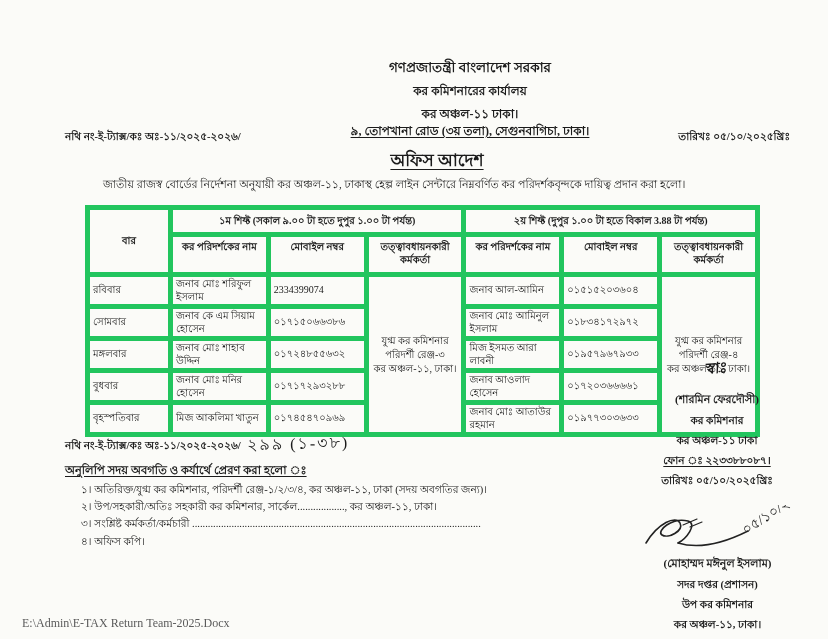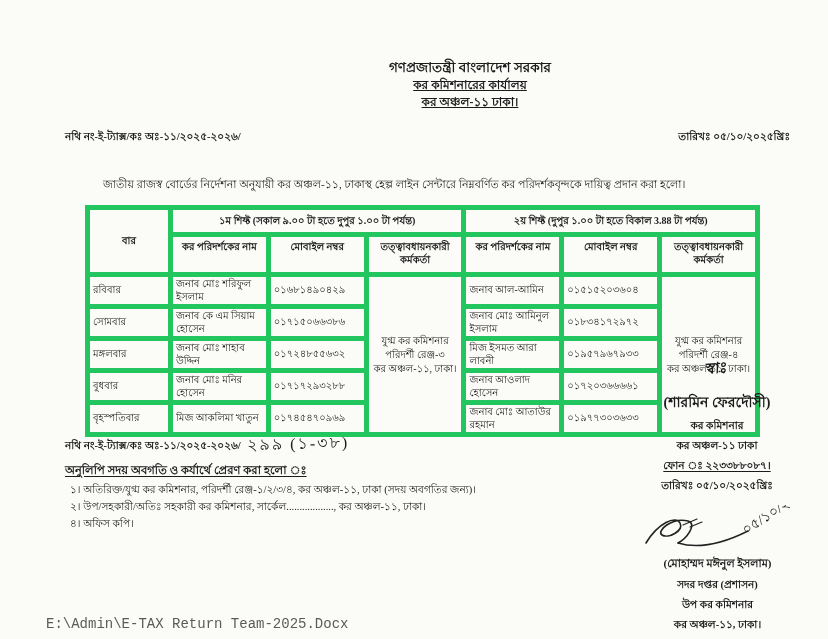--- a/index.html
+++ b/index.html
@@ -8,21 +8,21 @@
     background:#fbfbf8;
     font-family:"Liberation Serif","DejaVu Serif",serif;
     color:#1b1b1b;
     overflow:hidden;
   }
   .page{position:relative;width:828px;height:639px;}
 
   
   .doc-header{position:absolute;left:160px;top:60px;width:620px;text-align:center;line-height:16px;}
   .h-line1{font-size:13.5px;font-weight:bold;}
-  .h-line2,.h-line3{font-size:12px;font-weight:600;margin-top:1px;text-decoration:underline;}
+  .h-line2,.h-line3{font-size:12px;font-weight:600;margin-top:7px;}
   .h-line4{font-size:12px;font-weight:bold;text-decoration:underline;text-underline-offset:2px;margin-top:1px;}
 
   .memo-row{position:absolute;left:65px;top:129px;width:725px;display:flex;justify-content:space-between;}
   .memo-no,.date-top{font-size:10.5px;font-weight:600;}
 
   .doc-title{position:absolute;left:57px;top:147px;width:760px;text-align:center;}
   .doc-title span{font-size:17px;font-weight:bold;text-decoration:underline;text-underline-offset:3px;}
 
   .order-par{position:absolute;left:65px;top:177px;width:692px;font-size:11px;font-weight:500;text-indent:38px;line-height:15px;}
 
@@ -35,56 +35,60 @@
   tr.hrow1 td{height:20px;text-align:center;font-weight:bold;}
   tr.hrow2 td{height:30px;text-align:center;font-weight:bold;vertical-align:top;padding-top:4px;}
   td.day-head{vertical-align:top;padding-top:3px;text-align:center;font-weight:bold;}
   tr.drow td{height:17px;}
   td.sup-cell{text-align:center;margin-top:40px;}
   .sup-line{line-height:14px;}
 
   
   .sig1{position:absolute;left:628px;top:356px;width:178px;text-align:center;}
   .sig-mark{font-size:15px;font-weight:bold;transform:rotate(-4deg) skewX(-6deg);display:inline-block;letter-spacing:1px;}
-  .sig1 .s-name{font-size:14px;font-weight:bold;margin-top:10px;}
+  .sig1 .s-name{font-size:11px;font-weight:bold;margin-top:10px;}
   .sig1 .s-line{font-size:10.5px;font-weight:600;margin-top:3px;}
   .s-phone{text-decoration:underline;text-underline-offset:2px;}
 
   .memo2-row{position:absolute;left:65px;top:431px;white-space:nowrap;}
   .memo2-text{font-size:10.5px;font-weight:600;}
   .memo2-hand{font-size:16px;font-weight:500;letter-spacing:2px;display:inline-block;transform:rotate(-1.5deg);margin-left:2px;}
 
   .copy-head{position:absolute;left:65px;top:462px;font-size:11.5px;font-weight:bold;text-decoration:underline;text-underline-offset:2px;}
-  .copy-list{position:absolute;left:70px;top:481px;width:560px;}
+  .copy-list{position:absolute;left:81px;top:481px;width:560px;}
   .copy-item{font-size:10.5px;font-weight:500;line-height:17.2px;white-space:nowrap;overflow:hidden;}
 
   
   .sig2{position:absolute;left:620px;top:505px;width:195px;text-align:center;}
   .sig2-scribble{display:block;margin:0 auto;}
   .sig2 .s-name{font-size:11px;font-weight:bold;margin-top:-2px;}
   .sig2 .s-line{font-size:10.5px;font-weight:600;margin-top:3px;}
 
-  .footer-path{position:absolute;left:46px;top:616px;font-size:14px;color:#5a5a5a;font-family:Liberation Mono, monospace;}
+  .footer-path{position:absolute;left:22px;top:616px;font-size:12px;color:#5a5a5a;font-family:Liberation Serif, serif;}
 </style>
 </head>
 <body>
 
 <div class="page">
 
   <div class="doc-header">
     <div class="h-line1">গণপ্রজাতন্ত্রী বাংলাদেশ সরকার</div>
     <div class="h-line2">কর কমিশনারের কার্যালয়</div>
     <div class="h-line3">কর অঞ্চল-১১ ঢাকা।</div>
+    <div class="h-line4">৯, তোপখানা রোড (৩য় তলা), সেগুনবাগিচা, ঢাকা।</div>
   </div>
 
   <div class="memo-row">
     <span class="memo-no">নথি নং-ই-ট্যাক্স/কঃ অঃ-১১/২০২৫-২০২৬/</span>
     <span class="date-top">তারিখঃ ০৫/১০/২০২৫খ্রিঃ</span>
   </div>
 
+  <div class="doc-title">
+    <span>অফিস আদেশ</span>
+  </div>
 
   <div class="order-par">জাতীয় রাজস্ব বোর্ডের নির্দেশনা অনুযায়ী কর অঞ্চল-১১, ঢাকাস্থ হেল্প লাইন সেন্টারে নিম্নবর্ণিত কর পরিদর্শকবৃন্দকে দায়িত্ব প্রদান করা হলো।</div>
 
   <table class="duty">
     <tbody>
       <tr class="hrow1">
         <td class="c-day day-head" rowspan="2">বার</td>
         <td colspan="3">১ম শিফ্ট (সকাল ৯.০০ টা হতে দুপুর ১.০০ টা পর্যন্ত)</td>
         <td colspan="3">২য় শিফ্ট (দুপুর ১.০০ টা হতে বিকাল 3.88 টা পর্যন্ত)</td>
       </tr>
@@ -93,21 +97,21 @@
         <td class="c-s1m">মোবাইল নম্বর</td>
         <td class="c-s1s">তত্ত্বাবধায়নকারী কর্মকর্তা</td>
         <td class="c-s2n">কর পরিদর্শকের নাম</td>
         <td class="c-s2m">মোবাইল নম্বর</td>
         <td class="c-s2s">তত্ত্বাবধায়নকারী কর্মকর্তা</td>
       </tr>
 
       <tr class="drow">
         <td>রবিবার</td>
         <td>জনাব মোঃ শরিফুল ইসলাম</td>
-        <td>০১৬৮১৪৯০৪২৯</td>
+        <td>2334399074</td>
         <td class="sup-cell" rowspan="5">
           <div class="sup-line">যুগ্ম কর কমিশনার</div>
           <div class="sup-line">পরিদর্শী রেঞ্জ-৩</div>
           <div class="sup-line">কর অঞ্চল-১১, ঢাকা।</div>
         </td>
         <td>জনাব আল-আমিন</td>
         <td>০১৫১৫২০৩৬০৪</td>
         <td class="sup-cell" rowspan="5">
           <div class="sup-line">যুগ্ম কর কমিশনার</div>
           <div class="sup-line">পরিদর্শী রেঞ্জ-৪</div>
@@ -156,20 +160,21 @@
 
   <div class="memo2-row">
     <span class="memo2-text">নথি নং-ই-ট্যাক্স/কঃ অঃ-১১/২০২৫-২০২৬/</span>
     <span class="memo2-hand">২৯৯ (১-৩৮)</span>
   </div>
 
   <div class="copy-head">অনুলিপি সদয় অবগতি ও কর্যার্থে প্রেরণ করা হলো ঃ</div>
   <div class="copy-list">
     <div class="copy-item">১। অতিরিক্ত/যুগ্ম কর কমিশনার, পরিদর্শী রেঞ্জ-১/২/৩/৪, কর অঞ্চল-১১, ঢাকা (সদয় অবগতির জন্য)।</div>
     <div class="copy-item">২। উপ/সহকারী/অতিঃ সহকারী কর কমিশনার, সার্কেল.................., কর অঞ্চল-১১, ঢাকা।</div>
+    <div class="copy-item">৩। সংশ্লিষ্ট কর্মকর্তা/কর্মচারী ..............................................................................................................</div>
     <div class="copy-item">৪। অফিস কপি।</div>
   </div>
 
   <div class="sig2">
     <svg class="sig2-scribble" width="180" height="52" viewBox="0 0 180 52">
       <path d="M18,38 C30,18 48,10 52,18 C56,26 40,34 34,30 C28,26 44,12 60,16 C70,19 58,34 50,38" fill="none" stroke="#222" stroke-width="1.6" stroke-linecap="round"></path>
       <path d="M50,38 C70,44 92,40 120,26" fill="none" stroke="#222" stroke-width="1.4" stroke-linecap="round"></path>
       <path d="M55,20 l14,-6 M62,22 l12,-5" fill="none" stroke="#222" stroke-width="1.2" stroke-linecap="round"></path>
       <text x="118" y="30" transform="rotate(-33 118 30)" font-size="14" fill="#222" style="font-family:'Liberation Serif',serif">০৫/১০/২৫</text>
     </svg>

